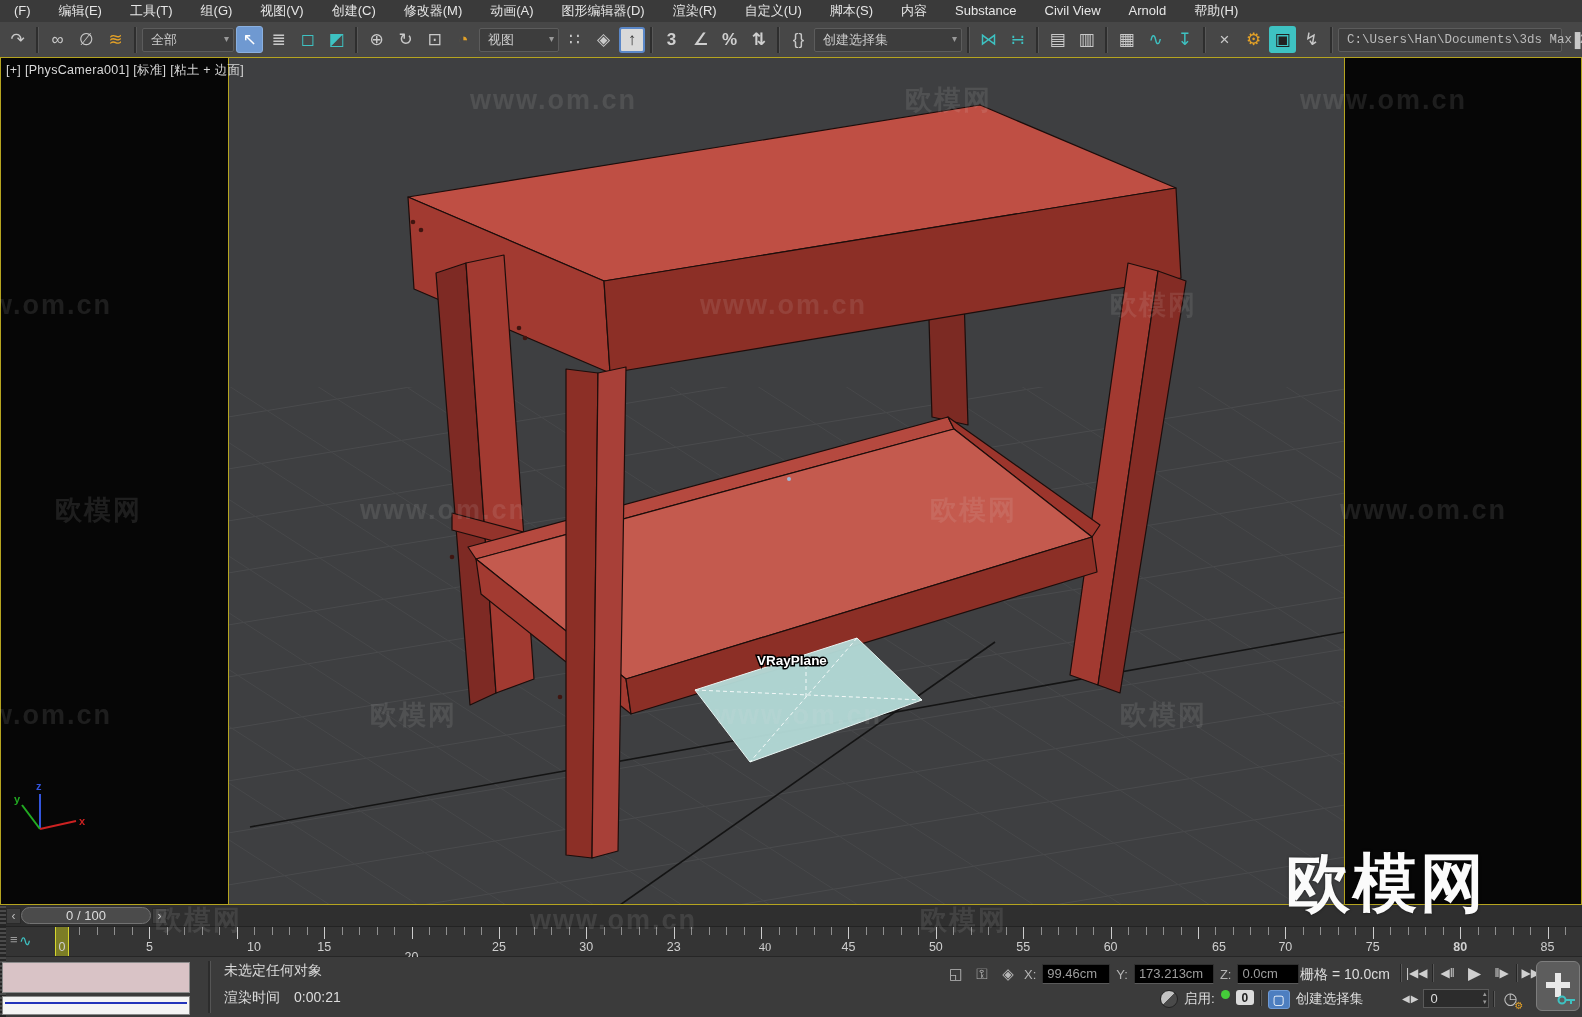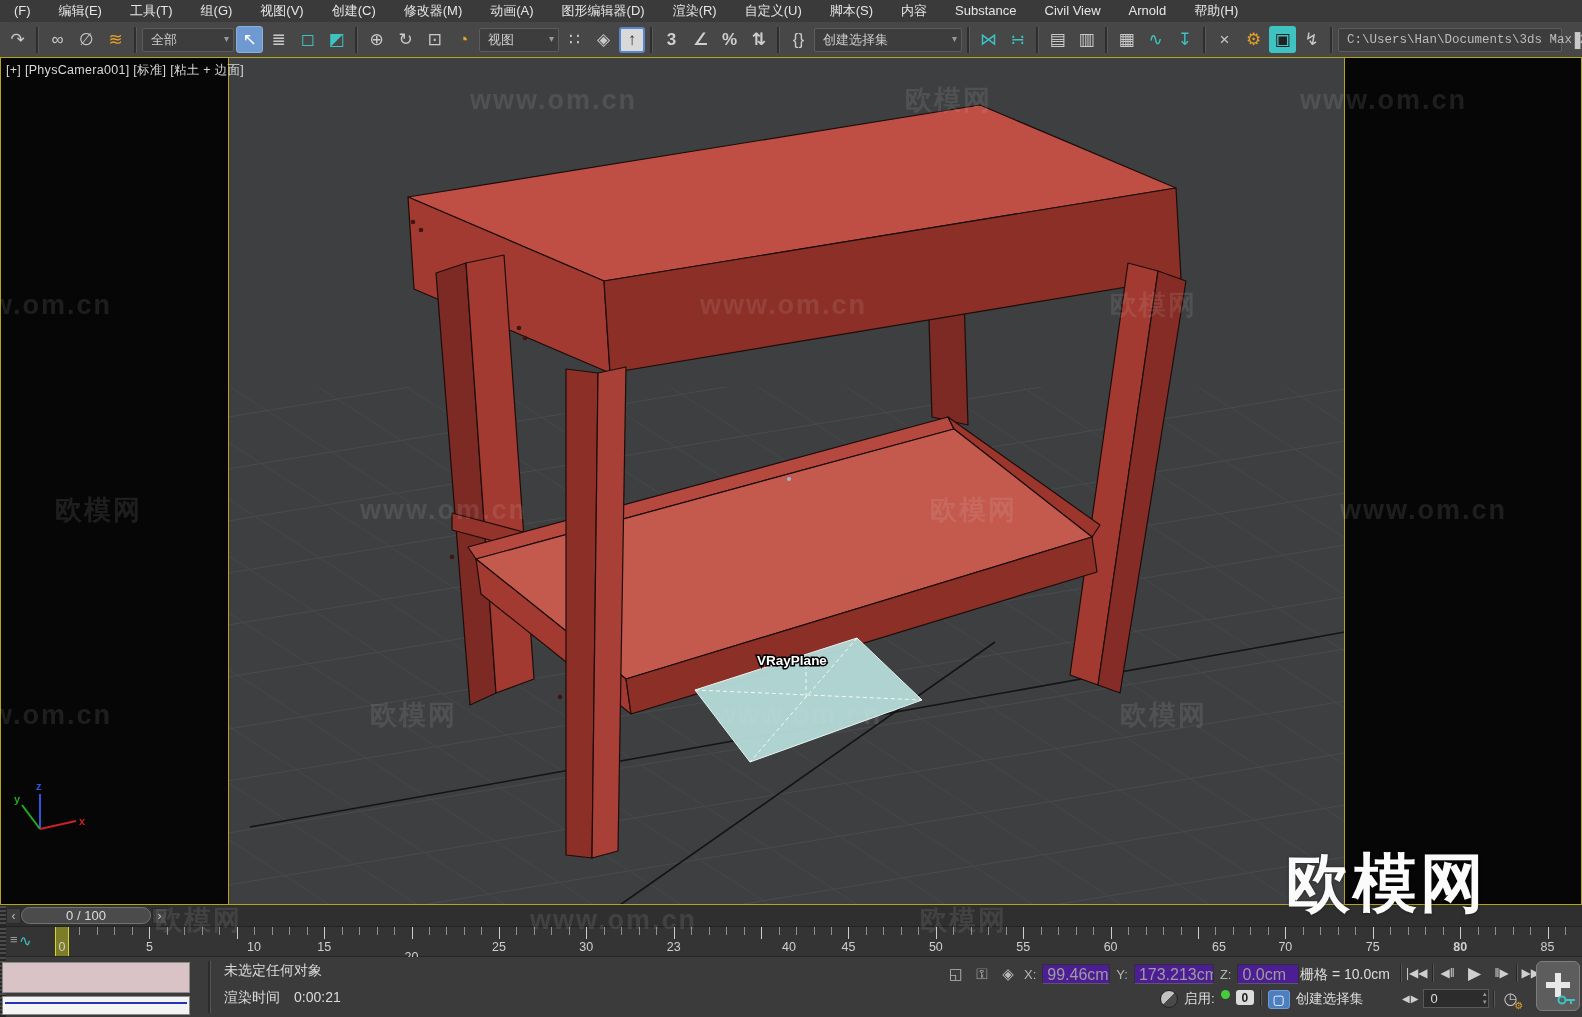--- a/index.html
+++ b/index.html
@@ -55,22 +55,22 @@
   
   .statusbar{position:absolute;left:0;top:957px;width:100%;height:60px;background:#3b3b3b;}
   .pinkbox{position:absolute;left:2px;top:5px;width:188px;height:31px;background:#d9c3c6;border:1px solid #8a8a8a;box-sizing:border-box;}
   .whitebox{position:absolute;left:2px;top:39px;width:188px;height:19px;background:#f4f4f4;border:1px solid #8a8a8a;box-sizing:border-box;}
   .whitebox .blue{position:absolute;left:2px;right:2px;top:5px;height:2px;background:#2233bb;}
   .sb-vdiv{position:absolute;left:208px;top:4px;bottom:4px;width:2px;background:#2c2c2c;border-right:1px solid #555;}
   .prompt-line{position:absolute;left:224px;top:5px;color:#dcdcdc;font-size:14px;}
   .render-line{position:absolute;left:224px;top:32px;color:#dcdcdc;font-size:14px;display:flex;gap:14px;}
   .coord-cluster{position:absolute;left:946px;top:7px;display:flex;align-items:center;gap:6px;color:#b5b5b5;font-size:13px;}
   .sb-ico{width:20px;height:18px;display:flex;align-items:center;justify-content:center;color:#b8b8b8;font-size:15px;}
-  .coord{height:16px;background:#4c1d95;border:1px solid #2f2f2f;border-bottom-color:#5a5a5a;color:#9d9d9d;
-         font-size:16px;padding:1px 4px;box-sizing:content-box;overflow:hidden;white-space:nowrap;}
+  .coord{height:16px;background:#000000;border:1px solid #2f2f2f;border-bottom-color:#5a5a5a;color:#9d9d9d;
+         font-size:13px;padding:1px 4px;box-sizing:content-box;overflow:hidden;white-space:nowrap;}
   .cw1{width:58px}.cw2{width:70px}.cw3{width:52px}
   .grid-label{position:absolute;left:1300px;top:9px;color:#dcdcdc;font-size:14px;}
   .row2{position:absolute;left:1160px;top:33px;display:flex;gap:6px;color:#dcdcdc;font-size:13.5px;}
   .shield{width:16px;height:16px;border-radius:50%;background:linear-gradient(135deg,#c2c2c2 50%,#4a4a4a 50%);border:1px solid #222;}
   .greendot{width:9px;height:9px;border-radius:50%;background:#45cc3a;}
   .pill0{width:18px;height:15px;background:#dcdcdc;border-radius:3px;color:#222;font-size:12px;font-weight:bold;
          display:flex;align-items:center;justify-content:center;}
   .minidiv{width:1px;height:16px;background:#262626;border-right:1px solid #5a5a5a;}
   .cubebtn{width:22px;height:19px;background:#4d7ec0;border:1px solid #6f9bd6;border-radius:3px;color:#fff;
            font-size:13px;display:flex;align-items:center;justify-content:center;box-sizing:border-box;}
@@ -325,21 +325,21 @@
     <div style="position:absolute;left:0;top:0;right:0;bottom:0;">
 
     <span class="ruler-label" style="left: 62px;">0</span>
         <span class="ruler-label" style="left: 149.385px;">5</span>
         <span class="ruler-label" style="left: 254px;">10</span>
         <span class="ruler-label" style="left: 324.155px;">15</span>
         <span class="ruler-label" style="left: 411.54px; margin-top: 10px;">20</span>
         <span class="ruler-label" style="left: 498.925px;">25</span>
         <span class="ruler-label" style="left: 586.31px;">30</span>
         <span class="ruler-label" style="left: 673.695px;">23</span>
-        <span class="ruler-label" style="left: 789px;">40</span>
+        <span class="ruler-label" style="left: 765px; font-family: Liberation Serif, serif;">40</span>
         <span class="ruler-label" style="left: 848.465px;">45</span>
         <span class="ruler-label" style="left: 935.85px;">50</span>
         <span class="ruler-label" style="left: 1023.24px;">55</span>
         <span class="ruler-label" style="left: 1110.62px;">60</span>
         <span class="ruler-label" style="left: 1198.01px; margin-left: 21px;">65</span>
         <span class="ruler-label" style="left: 1285.39px;">70</span>
         <span class="ruler-label" style="left: 1372.78px;">75</span>
         <span class="ruler-label" style="left: 1460.16px; font-weight: bold;">80</span>
         <span class="ruler-label" style="left: 1547.55px;">85</span>
       </div>

